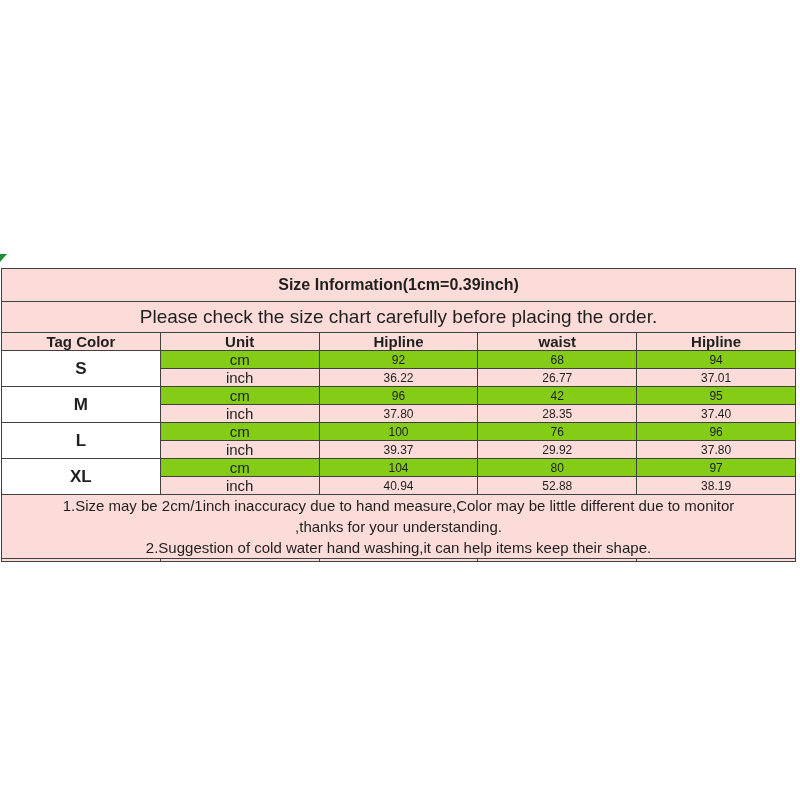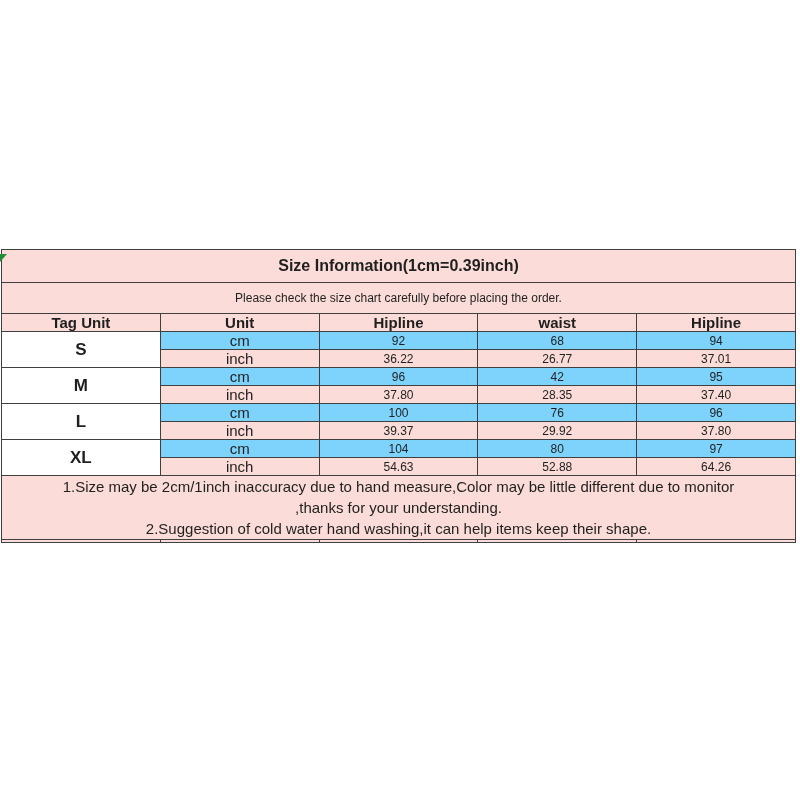--- a/index.html
+++ b/index.html
@@ -12,44 +12,44 @@
     width: 800px;
     height: 800px;
     background: var(--page-bg, #ffffff);
     font-family: "Liberation Sans", sans-serif;
     color: var(--text, #1f1f1f);
     overflow: hidden;
   }
   table.size-table {
     position: absolute;
     left: 1px;
-    top: 249px;
+    top: 268px;
     width: 795px;
     border-collapse: collapse;
     table-layout: fixed;
     color: var(--text, #1f1f1f);
   }
   table.size-table td, table.size-table th {
     border: 1px solid var(--border, #404040);
     text-align: center;
     vertical-align: middle;
     padding: 0;
     overflow: hidden;
     white-space: nowrap;
   }
   .pink { background: var(--pink, #fbdcd8); }
-  .white-bg { background: #7dd3fc; }
+  .white-bg { background: #84cc16; }
   td.title-cell {
     height: 32px;
     font-size: 16px;
     font-weight: bold;
   }
   td.subtitle-cell {
     height: 30px;
-    font-size: 12px;
+    font-size: 19px;
   }
   th.col-header {
     height: 16px;
     font-size: 15px;
     font-weight: bold;
   }
   td.tag-cell {
     font-size: 17px;
     font-weight: bold;
     background: #ffffff;
@@ -94,21 +94,21 @@
         <col style="width:20%">
     </colgroup>
     <tbody>
       <tr>
         <td colspan="5" class="title-cell pink">Size Information(1cm=0.39inch)</td>
       </tr>
       <tr>
         <td colspan="5" class="subtitle-cell pink">Please check the size chart carefully before placing the order.</td>
       </tr>
       <tr>
-        <th class="col-header pink">Tag Unit</th>
+        <th class="col-header pink">Tag Color</th>
         <th class="col-header pink">Unit</th>
         <th class="col-header pink">Hipline</th>
         <th class="col-header pink">waist</th>
         <th class="col-header pink">Hipline</th>
       </tr>
 
       <tr class="data-row">
         <td rowspan="2" class="tag-cell">S</td>
         <td class="unit-cell white-bg">cm</td>
         <td class="value-cell white-bg">92</td>
@@ -152,23 +152,23 @@
 
       <tr class="data-row">
         <td rowspan="2" class="tag-cell">XL</td>
         <td class="unit-cell white-bg">cm</td>
         <td class="value-cell white-bg">104</td>
         <td class="value-cell white-bg">80</td>
         <td class="value-cell white-bg">97</td>
       </tr>
       <tr class="data-row">
         <td class="unit-cell pink">inch</td>
-        <td class="value-cell pink">54.63</td>
+        <td class="value-cell pink">40.94</td>
         <td class="value-cell pink">52.88</td>
-        <td class="value-cell pink">64.26</td>
+        <td class="value-cell pink">38.19</td>
       </tr>
 
       <tr>
         <td colspan="5" class="notes-cell pink">
           <div class="note-line">1.Size may be 2cm/1inch inaccuracy due to hand measure,Color may be little different due to monitor</div>
           <div class="note-line">,thanks for your understanding.</div>
           <div class="note-line">2.Suggestion of cold water hand washing,it can help items keep their shape.</div>
         </td>
       </tr>
       <tr class="spacer-row">

